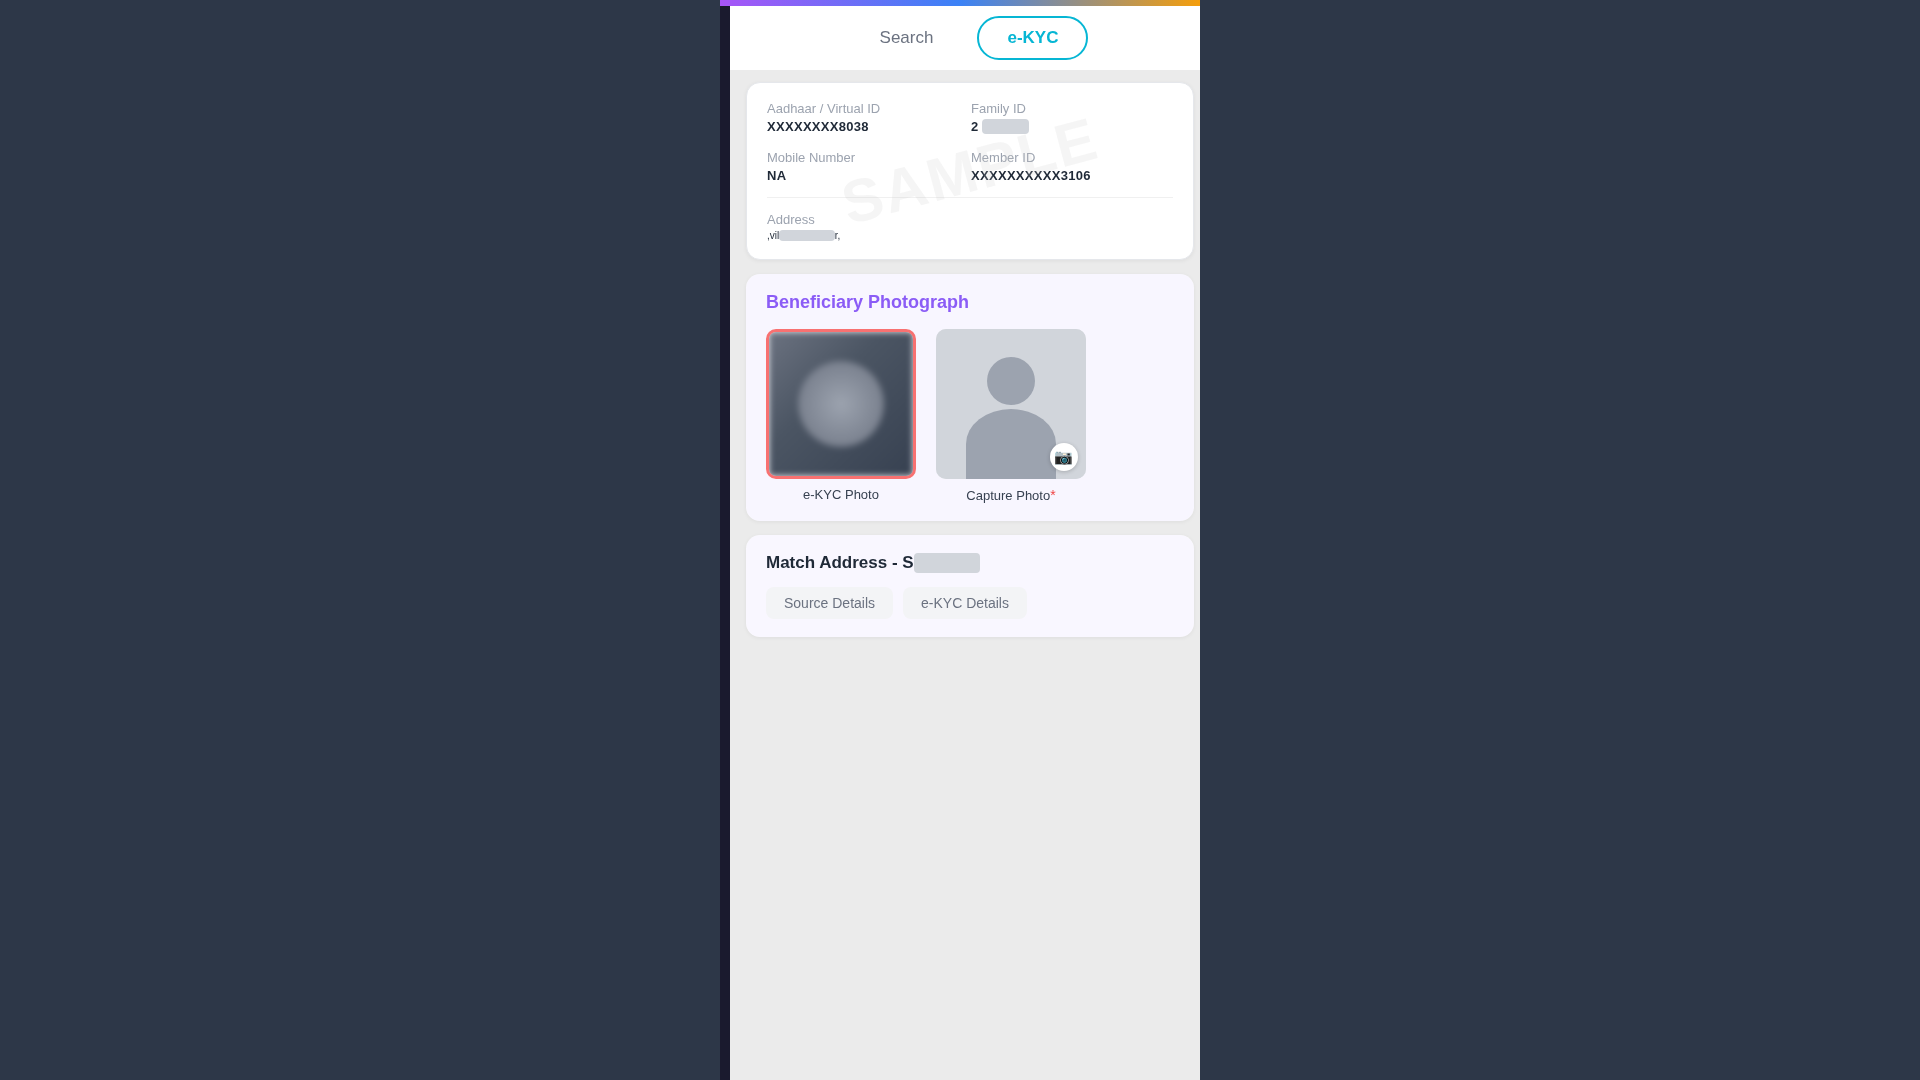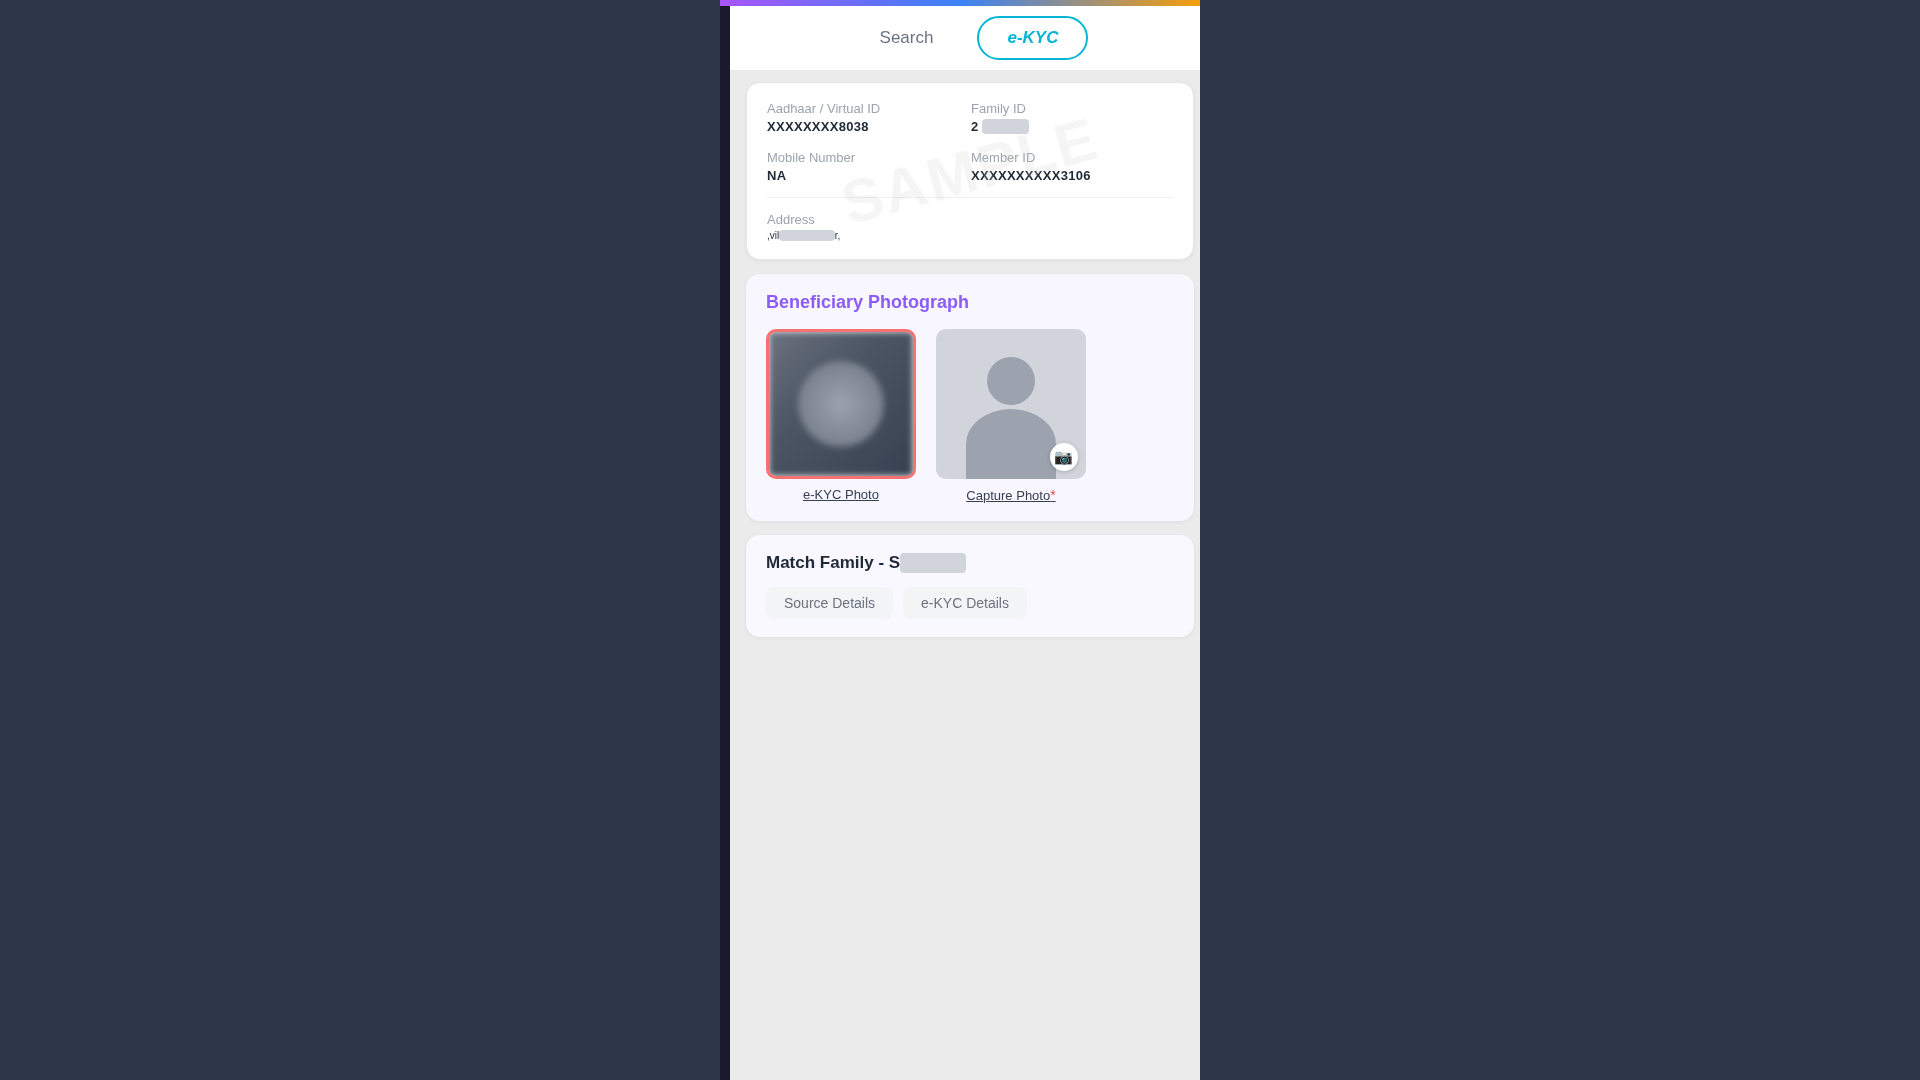--- a/index.html
+++ b/index.html
@@ -61,21 +61,20 @@
       font-size: 17px;
       font-weight: 500;
       cursor: pointer;
     }
 
     .tab-item.active {
       border: 2.5px solid #06b6d4;
       color: #06b6d4;
       background: #fff;
       font-weight: 600;
-      font-style: italic;
     }
 
     .tab-item.inactive {
       color: #6b7280;
       background: transparent;
     }
 
     
     .content-scroll {
       flex: 1;
@@ -276,21 +275,20 @@
       height: 60%;
       border-radius: 50%;
       background: radial-gradient(circle, #9ca3af, #6b7280);
     }
 
     .photo-label {
       font-size: 13px;
       color: #374151;
       font-weight: 500;
       text-align: center;
-      text-decoration: underline;
     }
 
     .camera-icon-badge {
       position: absolute;
       bottom: 8px;
       right: 8px;
       width: 28px;
       height: 28px;
       background: #fff;
       border-radius: 50%;
@@ -428,21 +426,21 @@
             <span class="photo-label">
               <span>Capture Photo</span><span class="required-star">*</span>
             </span>
           </div>
 
         </div>
       </div>
 
       <div class="match-card">
         <div class="match-card-title">
-          <span>Match Family - S</span><span class="blurred-text">&nbsp;&nbsp;&nbsp;&nbsp;&nbsp;&nbsp;&nbsp;&nbsp;&nbsp;&nbsp;&nbsp;&nbsp;&nbsp;&nbsp;</span>
+          <span>Match Address - S</span><span class="blurred-text">&nbsp;&nbsp;&nbsp;&nbsp;&nbsp;&nbsp;&nbsp;&nbsp;&nbsp;&nbsp;&nbsp;&nbsp;&nbsp;&nbsp;</span>
         </div>
         <div class="match-tabs">
           <div class="match-tab inactive">Source Details</div>
           <div class="match-tab inactive">e-KYC Details</div>
         </div>
       </div>
 
     </div>
   </div>
 

